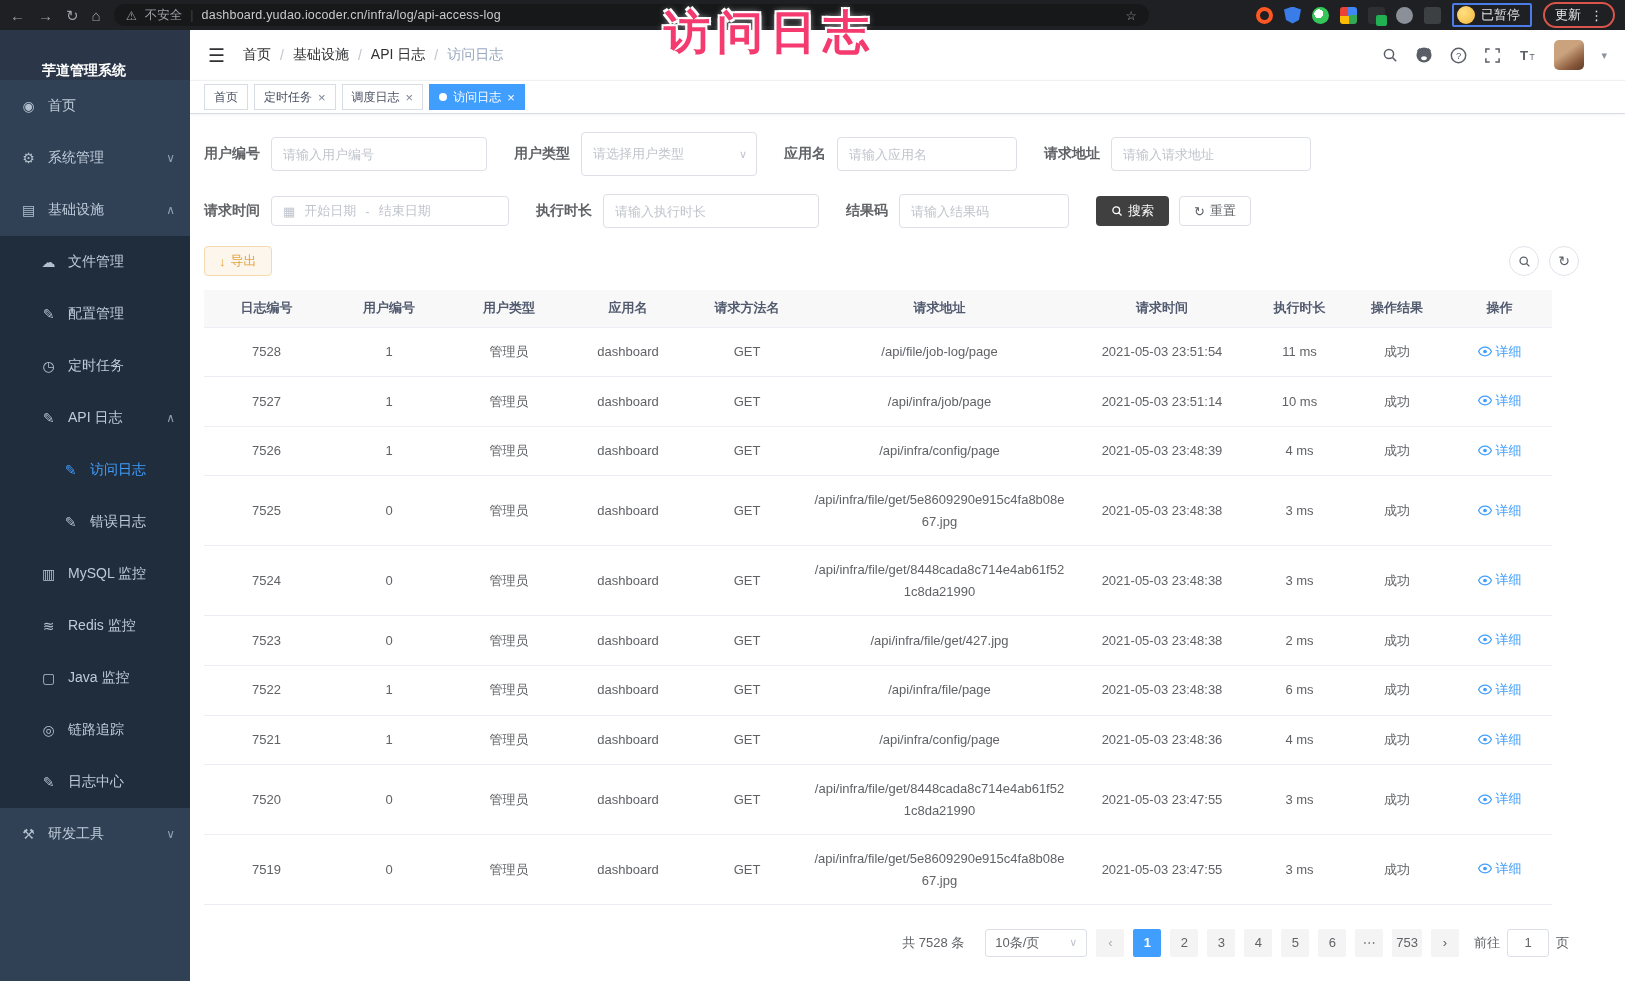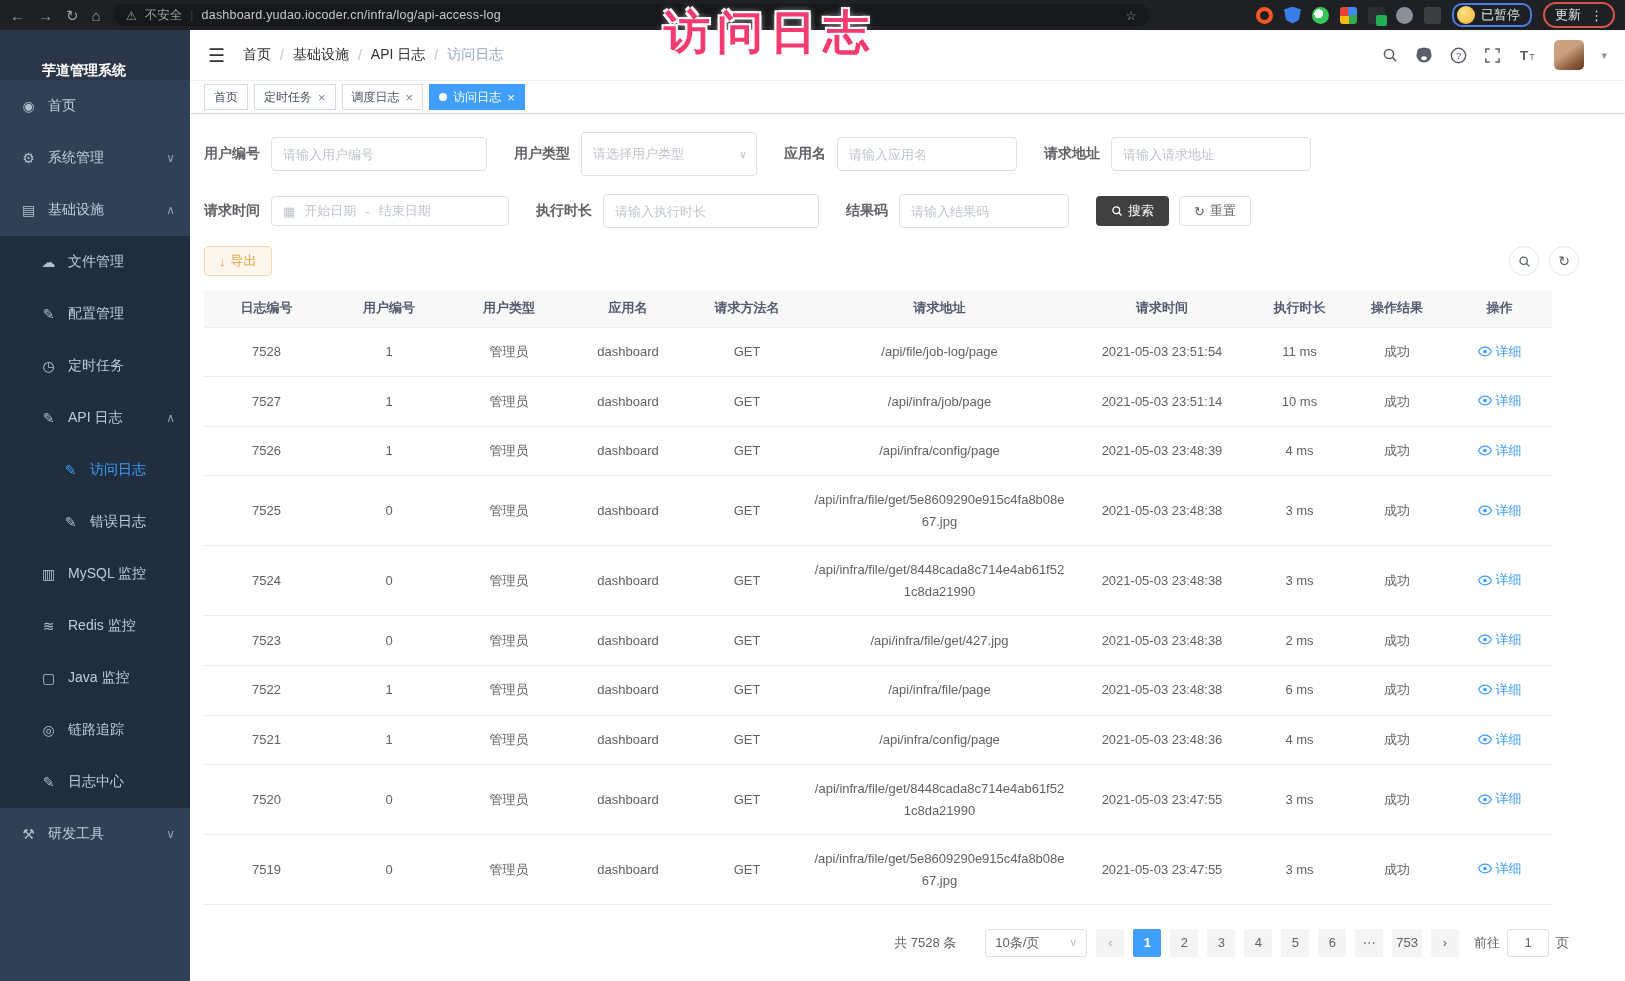--- a/index.html
+++ b/index.html
@@ -16,21 +16,21 @@
 .chrome-right{margin-left:auto;display:flex;align-items:center;gap:11px}
 .ext{width:17px;height:17px;flex:0 0 auto;cursor:pointer}
 .ext.ring{border-radius:50%;border:4px solid #ff5722;background:transparent}
 .ext.shield{background:#3b7de8;clip-path:polygon(50% 0,100% 18%,88% 80%,50% 100%,12% 80%,0 18%)}
 .ext.greenc{border-radius:50%;background:radial-gradient(circle at 40% 40%,#fff 0 30%,#35c759 32%)}
 .ext.puzzle{border-radius:3px;background:conic-gradient(#4285f4 0 25%,#34a853 0 50%,#fbbc05 0 75%,#ea4335 0)}
 .ext.darkgreen{border-radius:3px;background:#2d2f33;position:relative}
 .ext.darkgreen::after{content:"";position:absolute;right:-2px;bottom:-2px;width:11px;height:11px;border-radius:2px;background:#21b052}
 .ext.greyfig{border-radius:50%;background:#8a8f98}
 .ext.tree{border-radius:3px;background:#3c4043}
-.paused-pill{display:flex;align-items:center;gap:6px;border:2px solid #4a7de8;border-radius:10px;padding:1px 10px 1px 3px;color:#dfe1e5;cursor:pointer}
+.paused-pill{display:flex;align-items:center;gap:6px;border:2px solid #4a7de8;border-radius:2px;padding:1px 10px 1px 3px;color:#dfe1e5;cursor:pointer}
 .emoji-face{width:18px;height:18px;border-radius:50%;background:radial-gradient(circle at 35% 35%,#ffe082,#f4b63a)}
 .update-pill{display:flex;align-items:center;gap:9px;border:2px solid #d9544a;border-radius:16px;padding:2px 10px;color:#e8eaed;cursor:pointer}
 
 
 .watermark{position:absolute;left:664px;top:2px;font-size:46px;font-weight:800;color:#f43a6e;letter-spacing:7px;z-index:99;pointer-events:none;
  text-shadow:-2px -2px 0 #fff,2px -2px 0 #fff,-2px 2px 0 #fff,2px 2px 0 #fff,0 0 7px rgba(255,255,255,.9)}
 
 
 .sidebar{position:absolute;left:0;top:30px;bottom:0;width:190px;background:#304156;color:#bfcbd9;font-size:14px;z-index:2}
 .logo{height:50px;display:flex;align-items:flex-end;padding:0 12px;background:#2b3648;color:#fff;font-weight:bold;font-size:14px}
@@ -83,21 +83,21 @@
 
 table{border-collapse:collapse;table-layout:fixed;width:1348px;font-size:13px;color:#606266}
 col.c0{width:125px}col.c1{width:120px}col.c2{width:120px}col.c3{width:118px}col.c4{width:120px}
 col.c5{width:265px}col.c6{width:180px}col.c7{width:95px}col.c8{width:100px}col.c9{width:105px}
 thead th{background:#f8f8f9;color:#515a6e;font-weight:bold;height:37px;padding:4px 6px;border-bottom:1px solid #ebeef5;text-align:center;font-size:13px}
 tbody td{padding:13px 6px;border-bottom:1px solid #ebeef5;text-align:center;word-break:break-all;line-height:1.65;background:#fff}
 .detail-link{color:#409eff;display:inline-flex;align-items:center;gap:4px;cursor:pointer;font-size:13px;text-decoration:none}
 
 
 .pagination{display:flex;align-items:center;justify-content:flex-end;gap:9px;margin:24px 42px 0 0;font-size:13px;color:#606266}
-.total-text{margin-right:20px}
+.total-text{margin-right:12px}
 .psize{width:102px;height:28px;border:1px solid #dcdfe6;border-radius:3px;display:flex;align-items:center;justify-content:space-between;padding:0 9px;color:#606266;cursor:pointer;background:#fff}
 .psize .arrow{color:#c0c4cc;font-size:11px}
 .page-btn{min-width:28px;height:28px;border:none;background:#f4f4f5;color:#606266;border-radius:2px;font-size:13px;cursor:pointer;font-family:inherit;padding:0 4px}
 .page-btn.active{background:#409eff;color:#fff;font-weight:bold}
 .page-btn.navp{color:#a8abb2}
 .goto{display:flex;align-items:center;gap:7px;margin-left:6px}
 .goto-input{width:42px;height:28px;border:1px solid #dcdfe6;border-radius:3px;text-align:center;font-size:13px;color:#606266;font-family:inherit;outline:none}
 svg{display:block}
 </style>
 </head>

